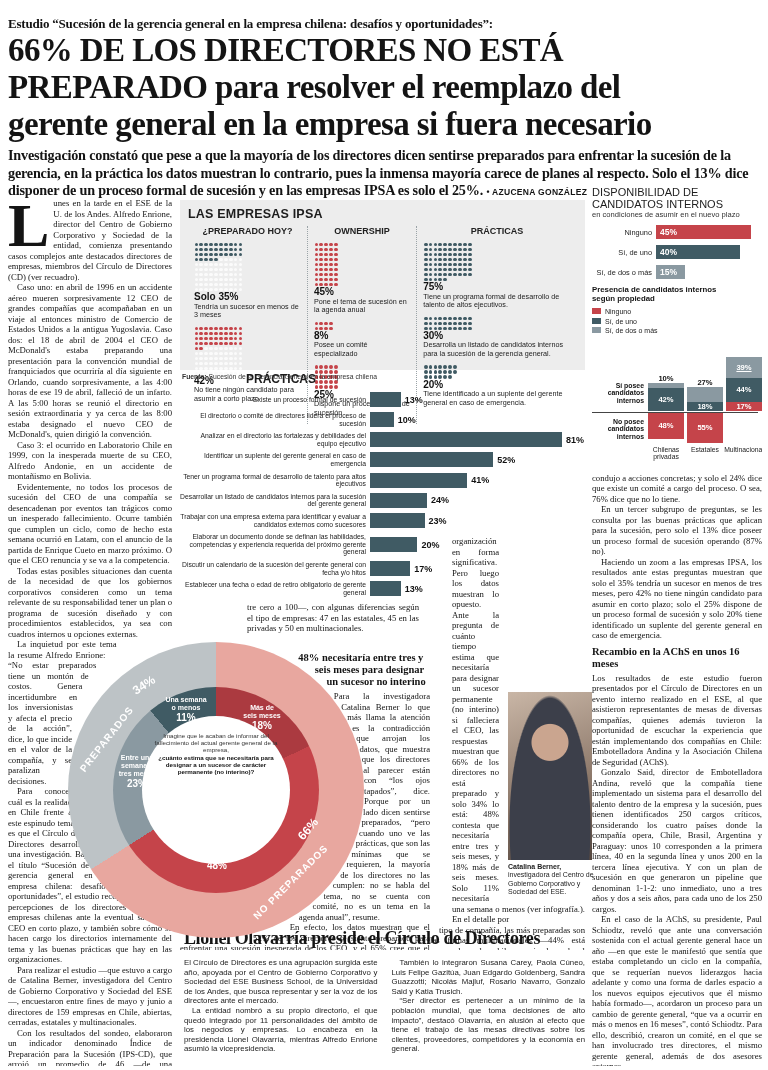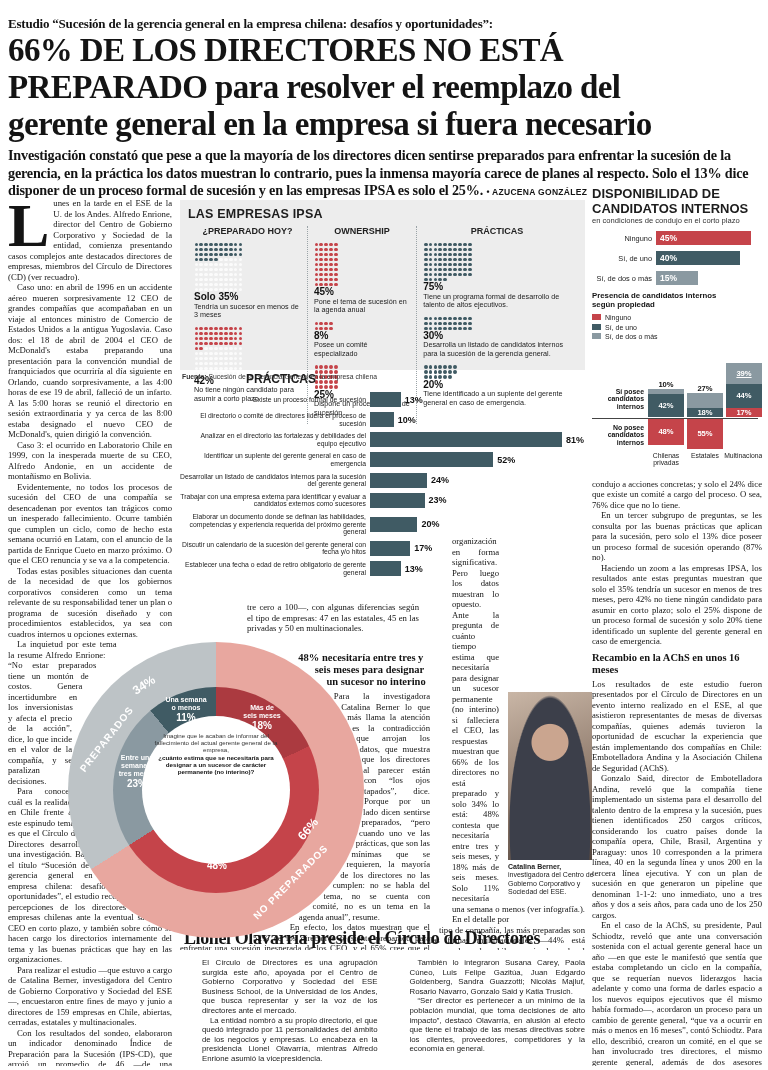--- a/index.html
+++ b/index.html
@@ -96,21 +96,21 @@
            background:
              radial-gradient(circle at 50% 30%, #caa58f 0 18px, rgba(0,0,0,0) 19px),
              radial-gradient(ellipse at 50% 80%, #3c3f4a 0 40px, rgba(0,0,0,0) 41px),
              linear-gradient(160deg, #c9b6a6, #8a7668 60%, #54463e); }
   .photo-caption { position:absolute; left:508px; top:863px; width:90px; z-index:3;
                    font-family:"Liberation Sans", sans-serif; font-size:7px; line-height:8.4px; color:#222; }
   .photo-caption b { font-weight:bold; }
 
   
   .disp { font-family:"Liberation Sans", sans-serif; margin-bottom:7px; }
-  .disp-h  { font-size:13px; font-weight:bold; color:#1d1d1d; }
+  .disp-h  { font-size:11px; font-weight:normal; color:#1d1d1d; }
   .disp-sub{ font-size:7.6px; color:#333; margin-bottom:6px; }
   .drow { display:flex; align-items:center; margin-bottom:6px; }
   .drow-label { width:64px; flex:none; text-align:right; font-size:7.4px; color:#222; padding-right:4px; }
   .drow-bar { height:14px; color:#fff; font-size:8.5px; font-weight:bold; line-height:14px; padding-left:4px; }
   .pres-h { font-size:7.8px; font-weight:bold; line-height:9px; margin:4px 0 4px 0; white-space:pre-line; }
   .leg { font-size:7px; line-height:9.5px; color:#222; }
   .leg .sw { display:inline-block; width:9px; height:6px; margin-right:4px; }
   .stacked { position:relative; margin-top:8px; height:122px; }
   .sline { position:absolute; left:0; right:4px; height:1px; background:#444; }
   .srowlab { position:absolute; font-size:6.9px; font-weight:bold; line-height:7.6px; width:52px; text-align:right; color:#111; }
@@ -119,21 +119,21 @@
   .sseg.outside { color:#111; background:none !important; }
   .scat { position:absolute; font-size:6.8px; text-align:center; color:#222; line-height:7.4px; width:46px; }
 
   
   .bottombar { position:absolute; left:180px; top:916px; width:74px; height:7px; background:#e87c25; }
   .bottomhead { position:absolute; left:184px; top:928px; width:402px;
                 font-size:18px; font-weight:bold; letter-spacing:-0.4px; }
   .bottomcols { position:absolute; left:184px; top:958px; width:401px; height:108px; overflow:hidden;
                 font-family:"Liberation Sans", sans-serif;
                 column-count:2; column-gap:14px; }
-  .bottomcols p { font-size:7.8px; line-height:9.6px; text-align:justify; color:#1b1b1b;margin-left:18px; }
+  .bottomcols p { font-size:7.8px; line-height:9.6px; text-align:justify; color:#1b1b1b; }
   .bottomcols p + p { text-indent:8px; }
 </style>
 </head>
 <body>
 
 <div class="page">
 
   <div class="kicker">Estudio “Sucesión de la gerencia general en la empresa chilena: desafíos y oportunidades”:</div>
   <h1 class="headline">66% DE LOS DIRECTORES NO ESTÁ
 PREPARADO para resolver el reemplazo del
@@ -216,20 +216,25 @@
         </div>
         <div class="prow">
           <div class="prow-label">Analizar en el directorio las fortalezas y debilidades del equipo ejecutivo</div>
           <div class="prow-bar" style="width: 191.97px;"></div>
           <div class="prow-val">81%</div>
         </div>
         <div class="prow">
           <div class="prow-label">Identificar un suplente del gerente general en caso de emergencia</div>
           <div class="prow-bar" style="width: 123.24px;"></div>
           <div class="prow-val">52%</div>
+        </div>
+        <div class="prow">
+          <div class="prow-label">Tener un programa formal de desarrollo de talento para altos ejecutivos</div>
+          <div class="prow-bar" style="width: 97.17px;"></div>
+          <div class="prow-val">41%</div>
         </div>
         <div class="prow">
           <div class="prow-label">Desarrollar un listado de candidatos internos para la sucesión del gerente general</div>
           <div class="prow-bar" style="width: 56.88px;"></div>
           <div class="prow-val">24%</div>
         </div>
         <div class="prow">
           <div class="prow-label">Trabajar con una empresa externa para identificar y evaluar a candidatos externos como sucesores</div>
           <div class="prow-bar" style="width: 54.51px;"></div>
           <div class="prow-val">23%</div>
@@ -294,33 +299,33 @@
     <div class="ringlabel ring-prep">PREPARADOS</div>
     <div class="ringlabel ring-prep-val">34%</div>
   </div>
 
   <div class="photo"></div>
   <div class="photo-caption"><b>Catalina Berner,</b><span> investigadora del Centro de Gobierno Corporativo y Sociedad del ESE.</span></div>
 
   <div class="rightcol news">
     <div class="disp">
       <div class="disp-h">DISPONIBILIDAD DE CANDIDATOS INTERNOS</div>
-      <div class="disp-sub">en condiciones de condujo en el corto plazo</div>
+      <div class="disp-sub">en condiciones de asumir en el nuevo plazo</div>
       <div id="disp-rows">
           <div class="drow">
             <div class="drow-label">Ninguno</div>
             <div class="drow-bar" style="width: 94.5px; background: rgb(197, 68, 74);">45%</div>
           </div>
           <div class="drow">
             <div class="drow-label">Sí, de uno</div>
             <div class="drow-bar" style="width: 84px; background: rgb(64, 91, 100);">40%</div>
           </div>
           <div class="drow">
             <div class="drow-label">Sí, de dos o más</div>
-            <div class="drow-bar" style="width: 42px; background: rgb(138, 153, 161);">15%</div>
+            <div class="drow-bar" style="width: 29px; background: rgb(138, 153, 161);">15%</div>
           </div>
         </div>
       <div class="pres-h">Presencia de candidatos internos
 según propiedad</div>
       <div id="pres-legend">
           <div class="leg"><span class="sw" style="background: rgb(197, 68, 74);"></span>Ninguno</div>
           <div class="leg"><span class="sw" style="background: rgb(64, 91, 100);"></span>Sí, de uno</div>
           <div class="leg"><span class="sw" style="background: rgb(138, 153, 161);"></span>Sí, de dos o más</div>
         </div>
       <div class="stacked" id="stacked">

